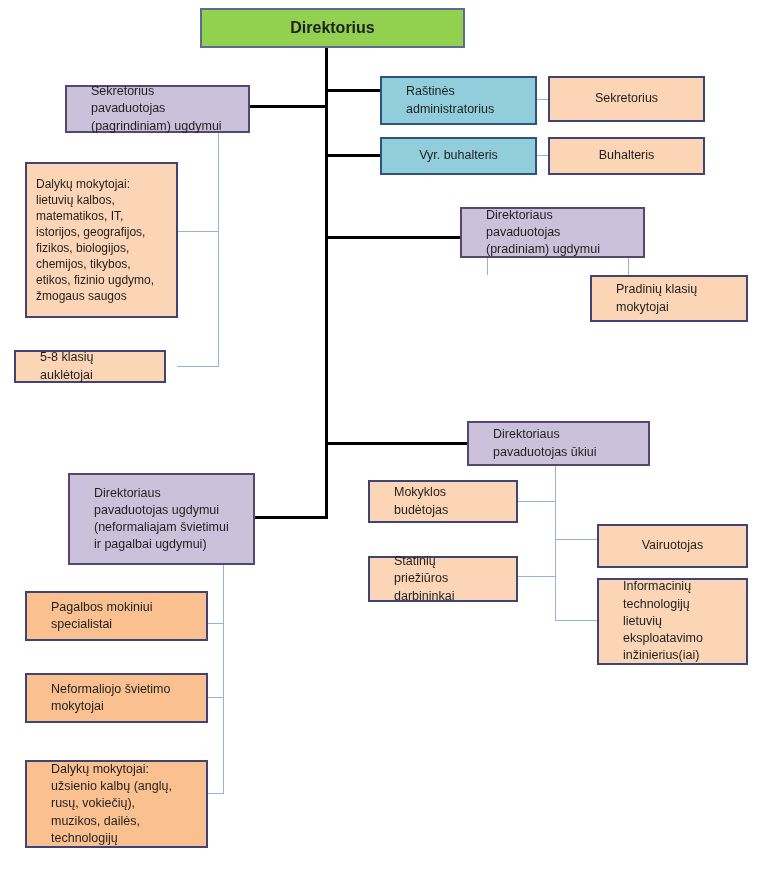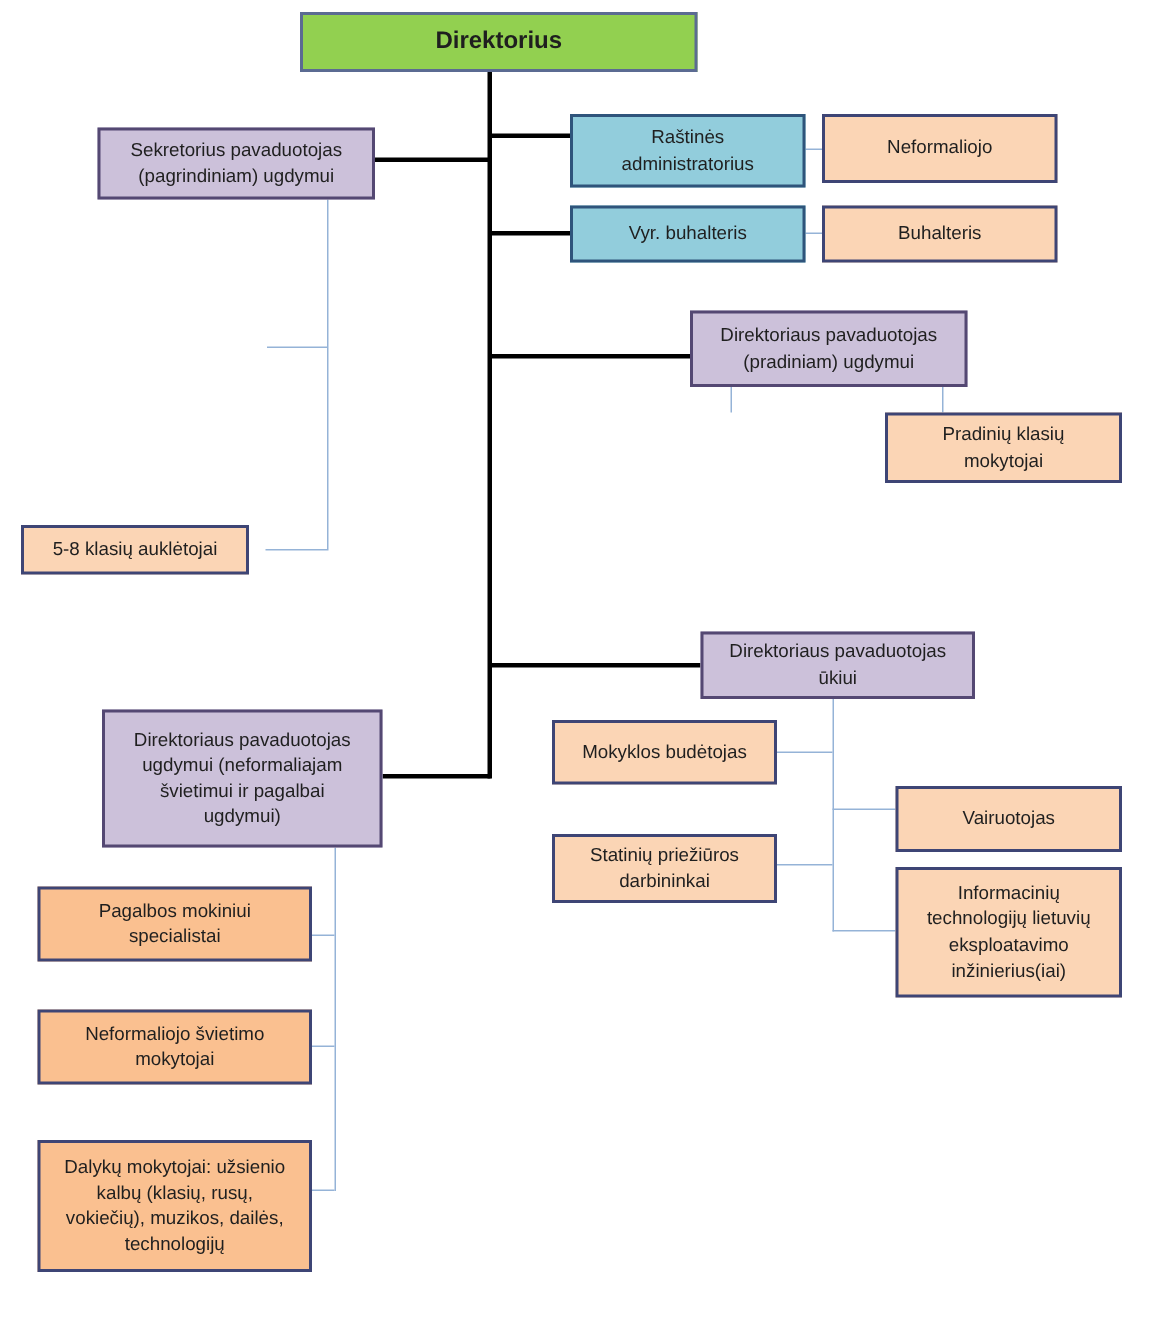--- a/index.html
+++ b/index.html
@@ -12,24 +12,24 @@
     color: #1f1f1f;
     overflow: hidden;
   }
   .node {
     position: absolute;
     box-sizing: border-box;
     border: 2px solid #3e4575;
     display: flex;
     align-items: center;
     justify-content: center;
-    text-align: center;
+    text-align: left;
     font-size: 12.5px;
     line-height: 1.38;
-    padding: 3px 12px;
+    padding: 3px 24px;
   }
   .node.green  { background: #92d050; border-color: #5b6b92; font-weight: bold; font-size: 16px; }
   .node.purple { background: #ccc1da; border-color: #544873; }
   .node.blue   { background: #92cddc; border-color: #2f547b; }
   .node.orange { background: #fbd5b5; border-color: #3e4575; }
   .node.orange-dark { background: #fac090; border-color: #3e4575; }
   .node.left-align { justify-content: flex-start; text-align: left; padding: 4px 9px; line-height: 1.34; }
   .line { position: absolute; background: #000000; }
   .line.thin { background: #95b3d7; }
 </style>
@@ -69,31 +69,34 @@
 
   <div class="node purple" style="left:65px; top:85px; width:185px; height:48px;">
     <span>Sekretorius pavaduotojas (pagrindiniam) ugdymui</span>
   </div>
 
   <div class="node blue" style="left:380px; top:76px; width:157px; height:49px;">
     <span>Raštinės administratorius</span>
   </div>
 
   <div class="node orange" style="left:548px; top:76px; width:157px; height:46px;">
-    <span>Neformaliojo</span>
+    <span>Sekretorius</span>
   </div>
 
   <div class="node orange" style="left:548px; top:137px; width:157px; height:38px;">
     <span>Buhalteris</span>
   </div>
 
   <div class="node blue" style="left:380px; top:137px; width:157px; height:38px;">
     <span>Vyr. buhalteris</span>
   </div>
 
+  <div class="node orange left-align" style="left:25px; top:162px; width:153px; height:156px; font-size:12px;">
+    <span>Dalykų mokytojai: lietuvių kalbos, matematikos, IT, istorijos, geografijos, fizikos, biologijos, chemijos, tikybos, etikos, fizinio ugdymo, žmogaus saugos</span>
+  </div>
 
   <div class="node orange" style="left:14px; top:350px; width:152px; height:33px;">
     <span>5-8 klasių auklėtojai</span>
   </div>
 
   <div class="node purple" style="left:460px; top:207px; width:185px; height:51px;">
     <span>Direktoriaus pavaduotojas (pradiniam) ugdymui</span>
   </div>
 
 
@@ -127,16 +130,16 @@
 
   <div class="node orange-dark" style="left:25px; top:591px; width:183px; height:50px;">
     <span>Pagalbos mokiniui specialistai</span>
   </div>
 
   <div class="node orange-dark" style="left:25px; top:673px; width:183px; height:50px;">
     <span>Neformaliojo švietimo mokytojai</span>
   </div>
 
   <div class="node orange-dark" style="left:25px; top:760px; width:183px; height:88px;">
-    <span>Dalykų mokytojai: užsienio kalbų (klasių, rusų, vokiečių), muzikos, dailės, technologijų</span>
+    <span>Dalykų mokytojai: užsienio kalbų (anglų, rusų, vokiečių), muzikos, dailės, technologijų</span>
   </div>
 
 </div>
 
 </body></html>

